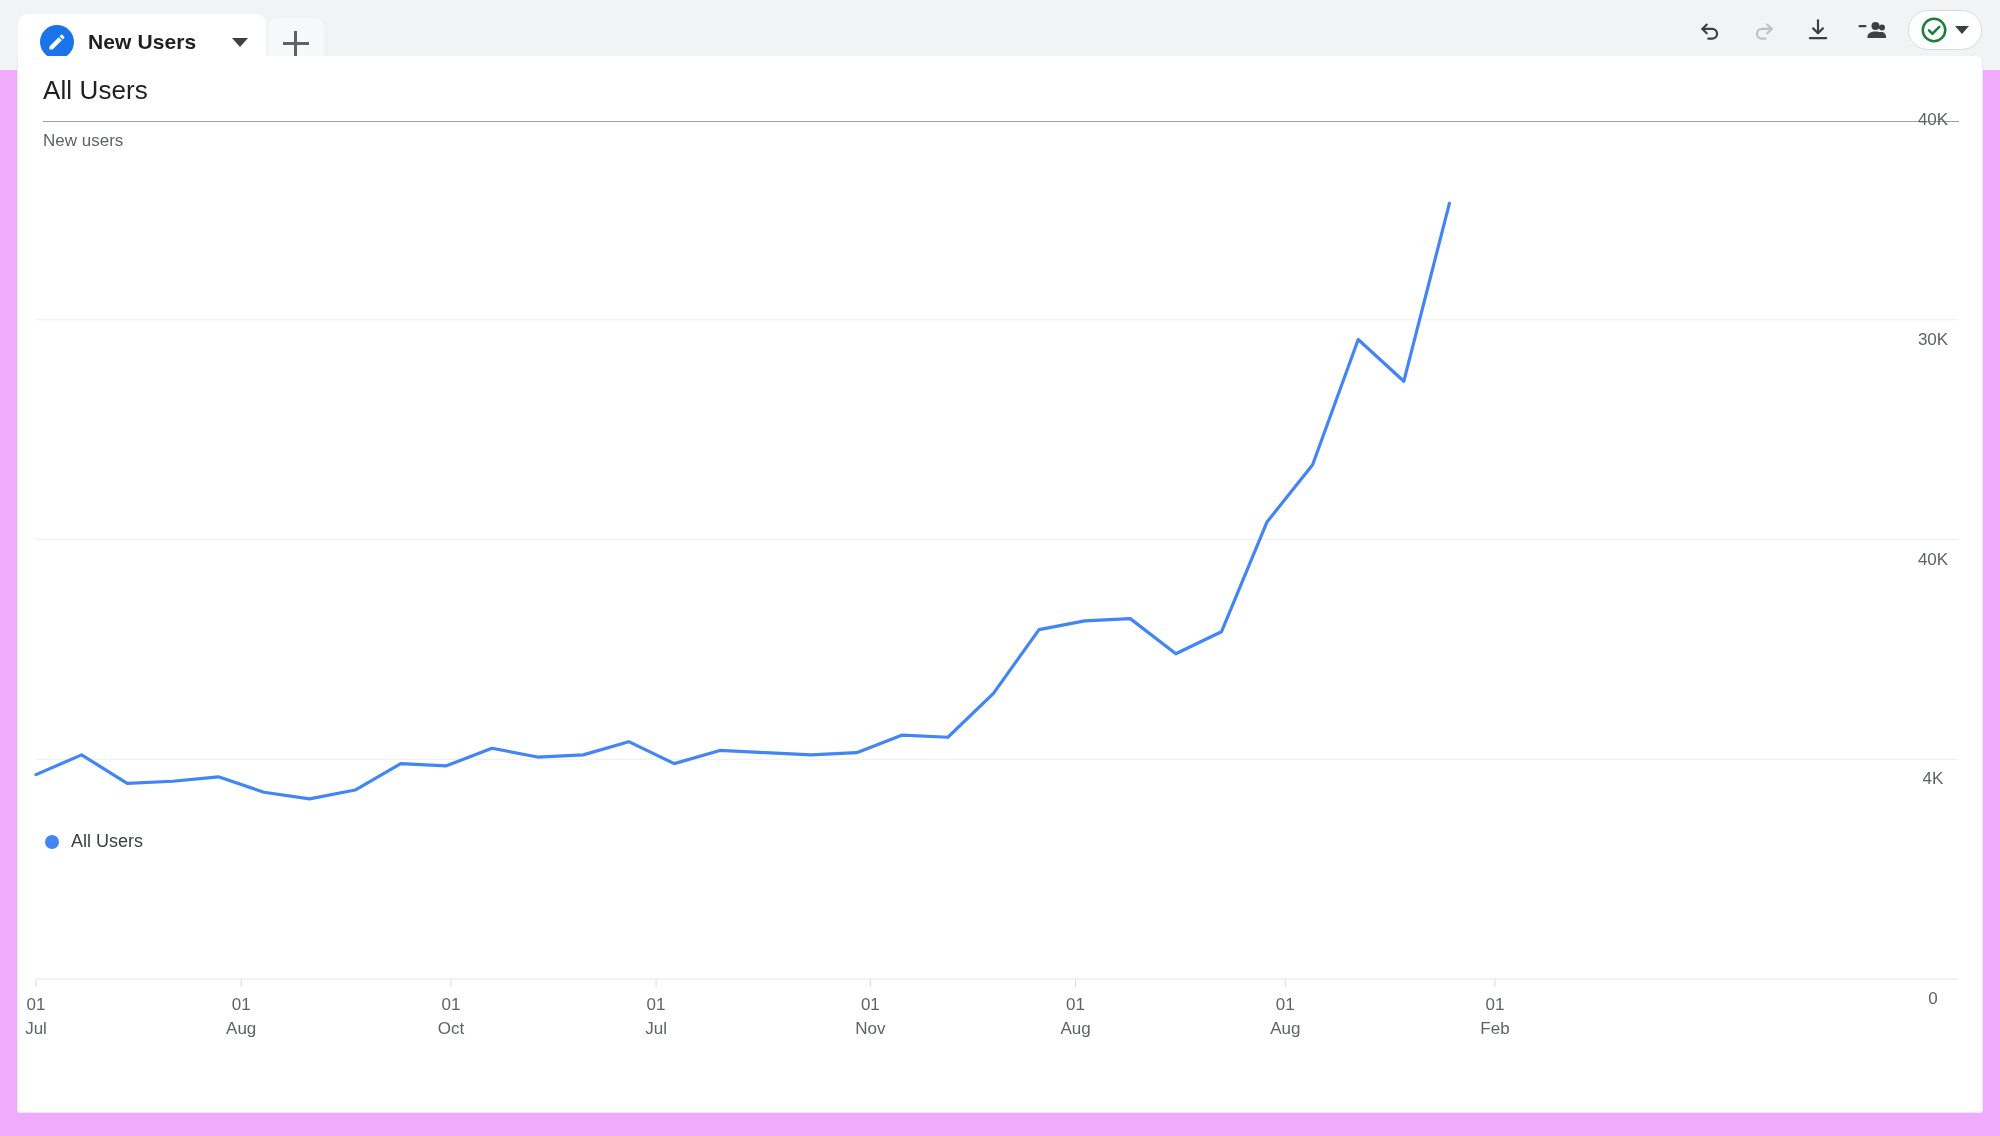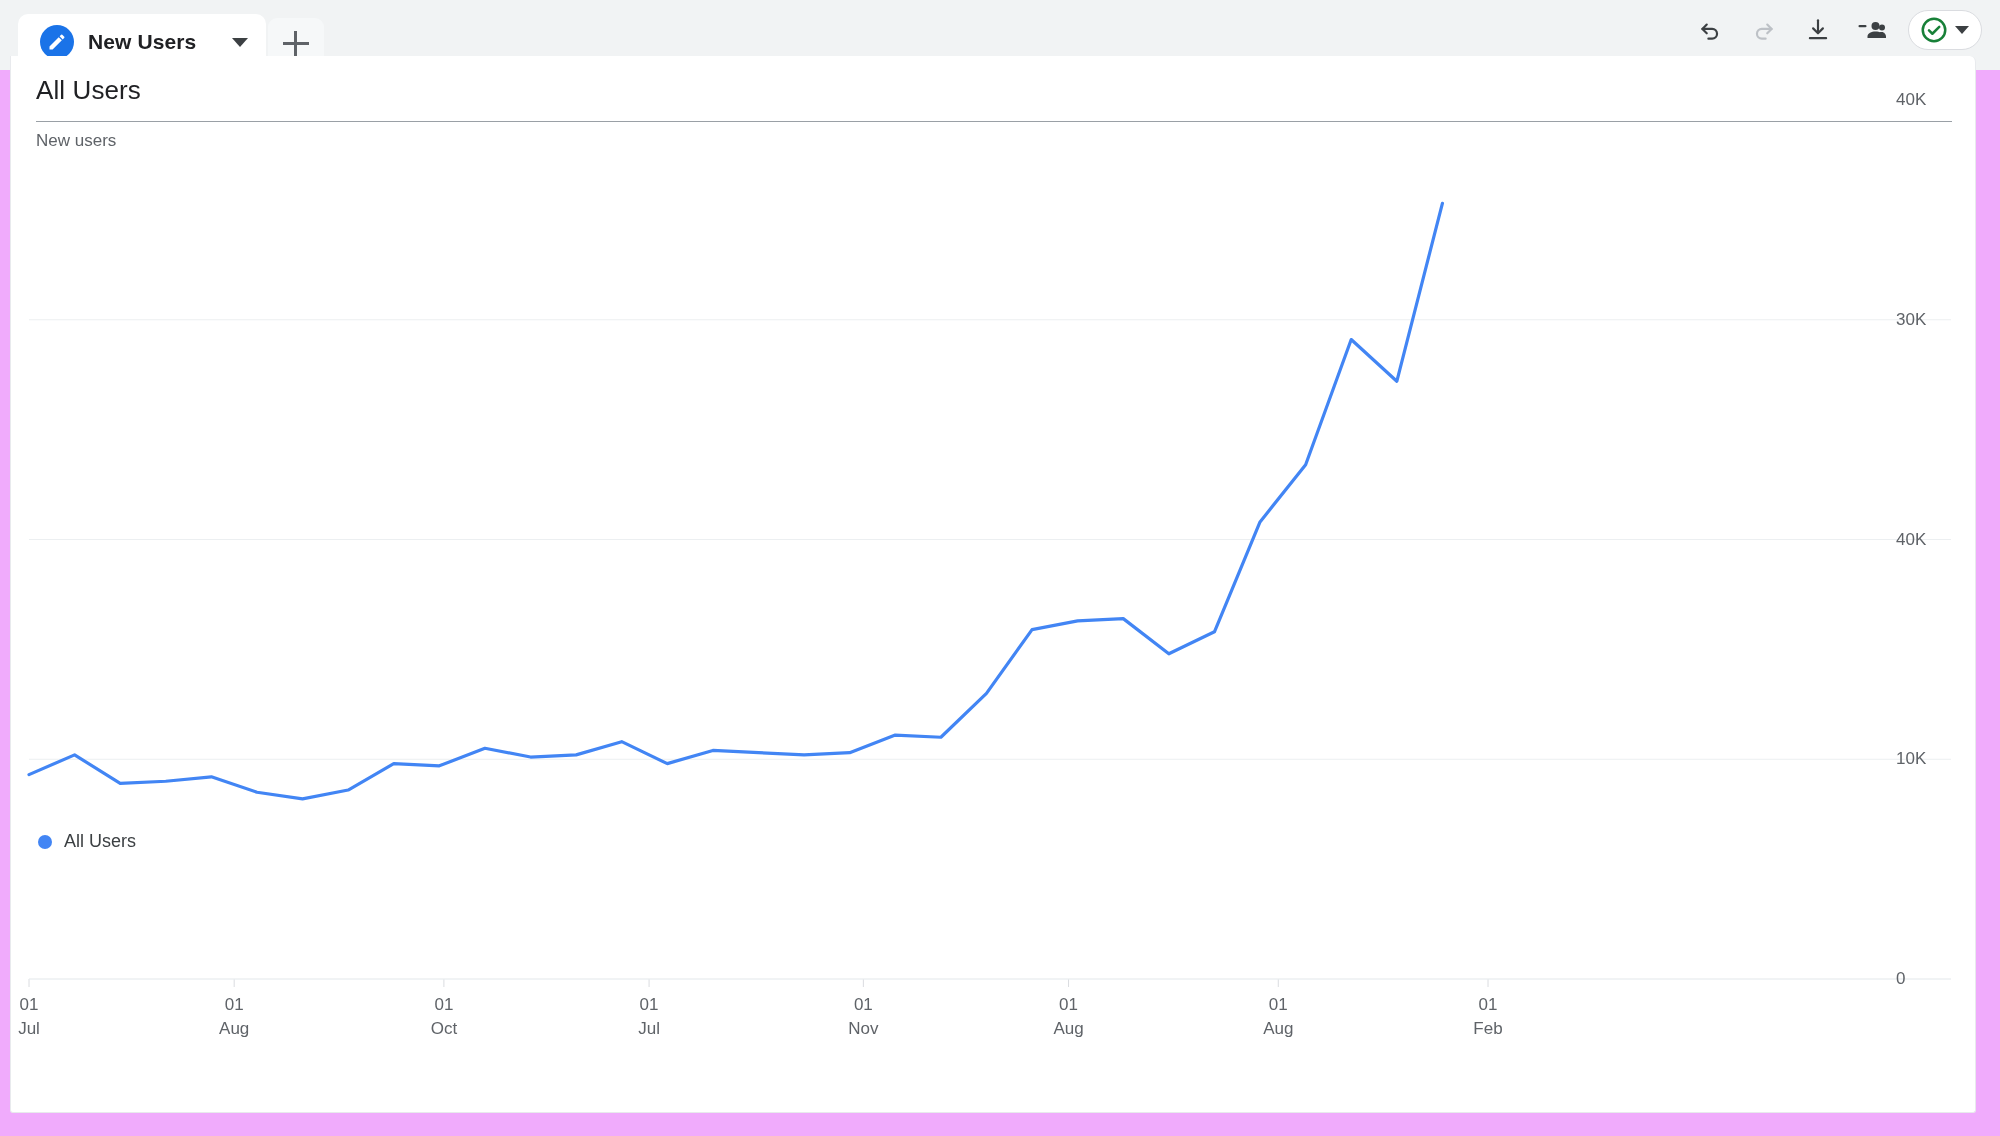--- a/index.html
+++ b/index.html
@@ -128,21 +128,21 @@
   .pill-caret {
     width: 0; height: 0;
     border-left: 7px solid transparent;
     border-right: 7px solid transparent;
     border-top: 8px solid #3c4043;
   }
 
   
   .card {
     position: absolute;
-    left: 10px; top: 56px;
+    left: 17px; top: 56px;
     width: 1966px;
     height: 1057px;
     background: #ffffff;
     border: 1px solid #e8eaed;
     border-top: none;
     border-radius: 0 6px 3px 3px;
   }
 
   .card-title {
     position: absolute;
@@ -175,22 +175,23 @@
     height: 1057px;
   }
   .plot svg { display: block; }
 
   
   .ylabels { position: absolute; left: 0; top: 0; }
   .ytick {
     position: absolute;
     font-size: 17px;
     color: #5f6368;
-    text-align: left;
+    text-align: center;
     width: 60px;
+    margin-top: 20px;
   }
 
   .xlabels { position: absolute; left: 0; top: 0; }
   .xtick {
     position: absolute;
     font-size: 17px;
     color: #5f6368;
     text-align: center;
     width: 90px;
     line-height: 1.0;
@@ -306,21 +307,21 @@
             <line x1="1057.5375000000001" x2="1057.5375000000001" y1="923" y2="931" stroke="#dadce0" stroke-width="1"></line>
             <line x1="1267.26875" x2="1267.26875" y1="923" y2="931" stroke="#dadce0" stroke-width="1"></line>
             <line x1="1477" x2="1477" y1="923" y2="931" stroke="#dadce0" stroke-width="1"></line>
             <line x1="18" x2="1940" y1="923" y2="923" stroke="#eceff1" stroke-width="1"></line>
           </g>
         <path id="series-0" fill="none" stroke="#4285f4" stroke-width="3.2" stroke-linejoin="round" stroke-linecap="round" d="M18.00 718.63 L63.59 698.86 L109.19 727.42 L154.78 725.23 L200.38 720.83 L245.97 736.21 L291.56 742.81 L337.16 734.01 L382.75 707.64 L428.34 709.84 L473.94 692.26 L519.53 701.05 L565.13 698.86 L610.72 685.67 L656.31 707.64 L701.91 694.46 L747.50 696.66 L793.09 698.86 L838.69 696.66 L884.28 679.08 L929.88 681.27 L975.47 637.33 L1021.06 573.60 L1066.66 564.81 L1112.25 562.61 L1157.84 597.77 L1203.44 575.79 L1249.03 465.92 L1294.63 408.79 L1340.22 283.53 L1385.81 325.28 L1431.41 147.28"></path>
       </svg>
 
       <div class="ylabels" id="ylabels">
           <div class="ytick" style="left: 1885px; top: 913px;">0</div>
-          <div class="ytick" style="left: 1885px; top: 693.25px;">10K</div>
+          <div class="ytick" style="left: 1885px; top: 693.25px;">4K</div>
           <div class="ytick" style="left: 1885px; top: 473.5px;">40K</div>
           <div class="ytick" style="left: 1885px; top: 253.75px;">30K</div>
           <div class="ytick" style="left: 1885px; top: 34px;">40K</div>
         </div>
       <div class="xlabels" id="xlabels">
           <div class="xtick" style="left: -27px; top: 940px;">
             <span class="d">01</span>
             <span class="m">Jul</span>
           </div>
           <div class="xtick" style="left: 178.172px; top: 940px;">

